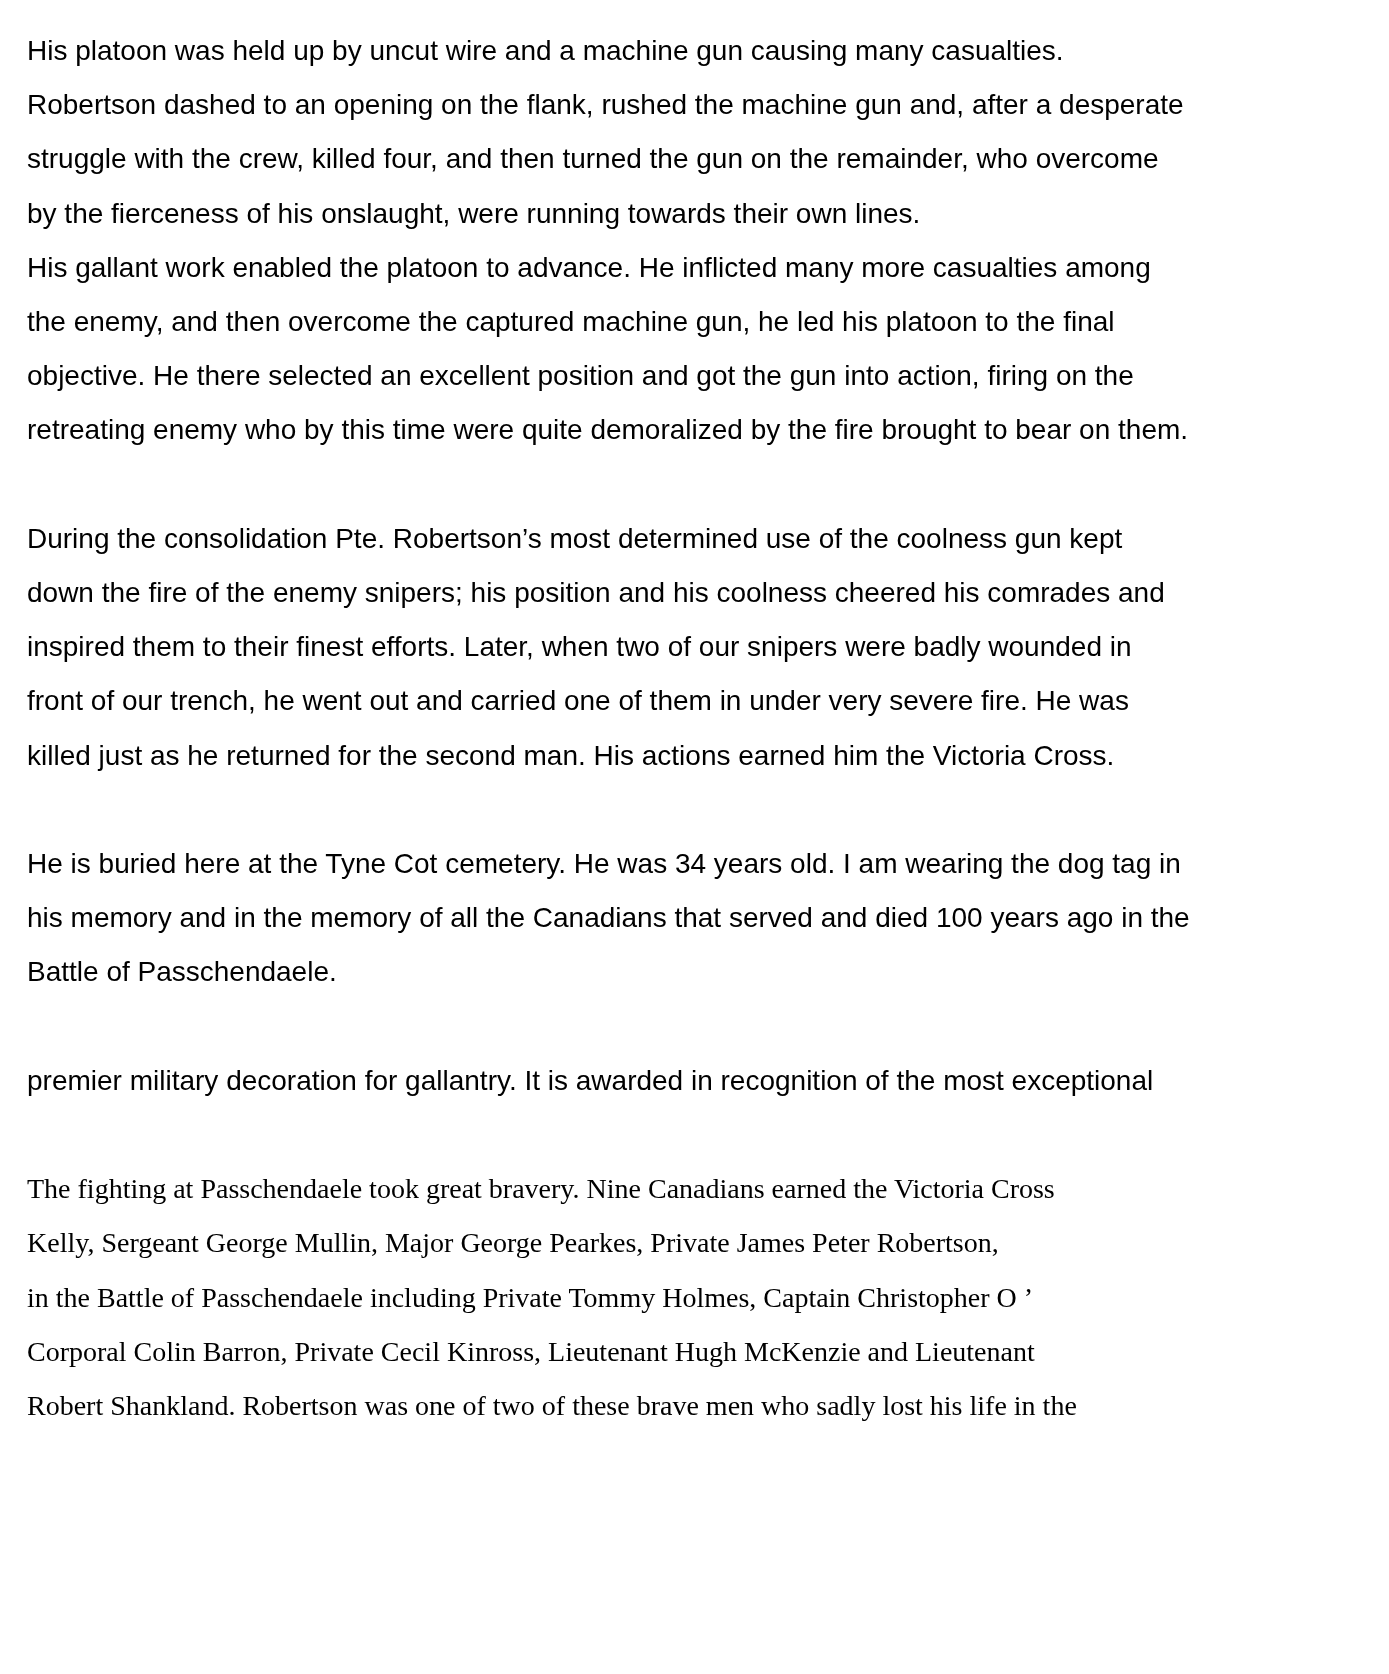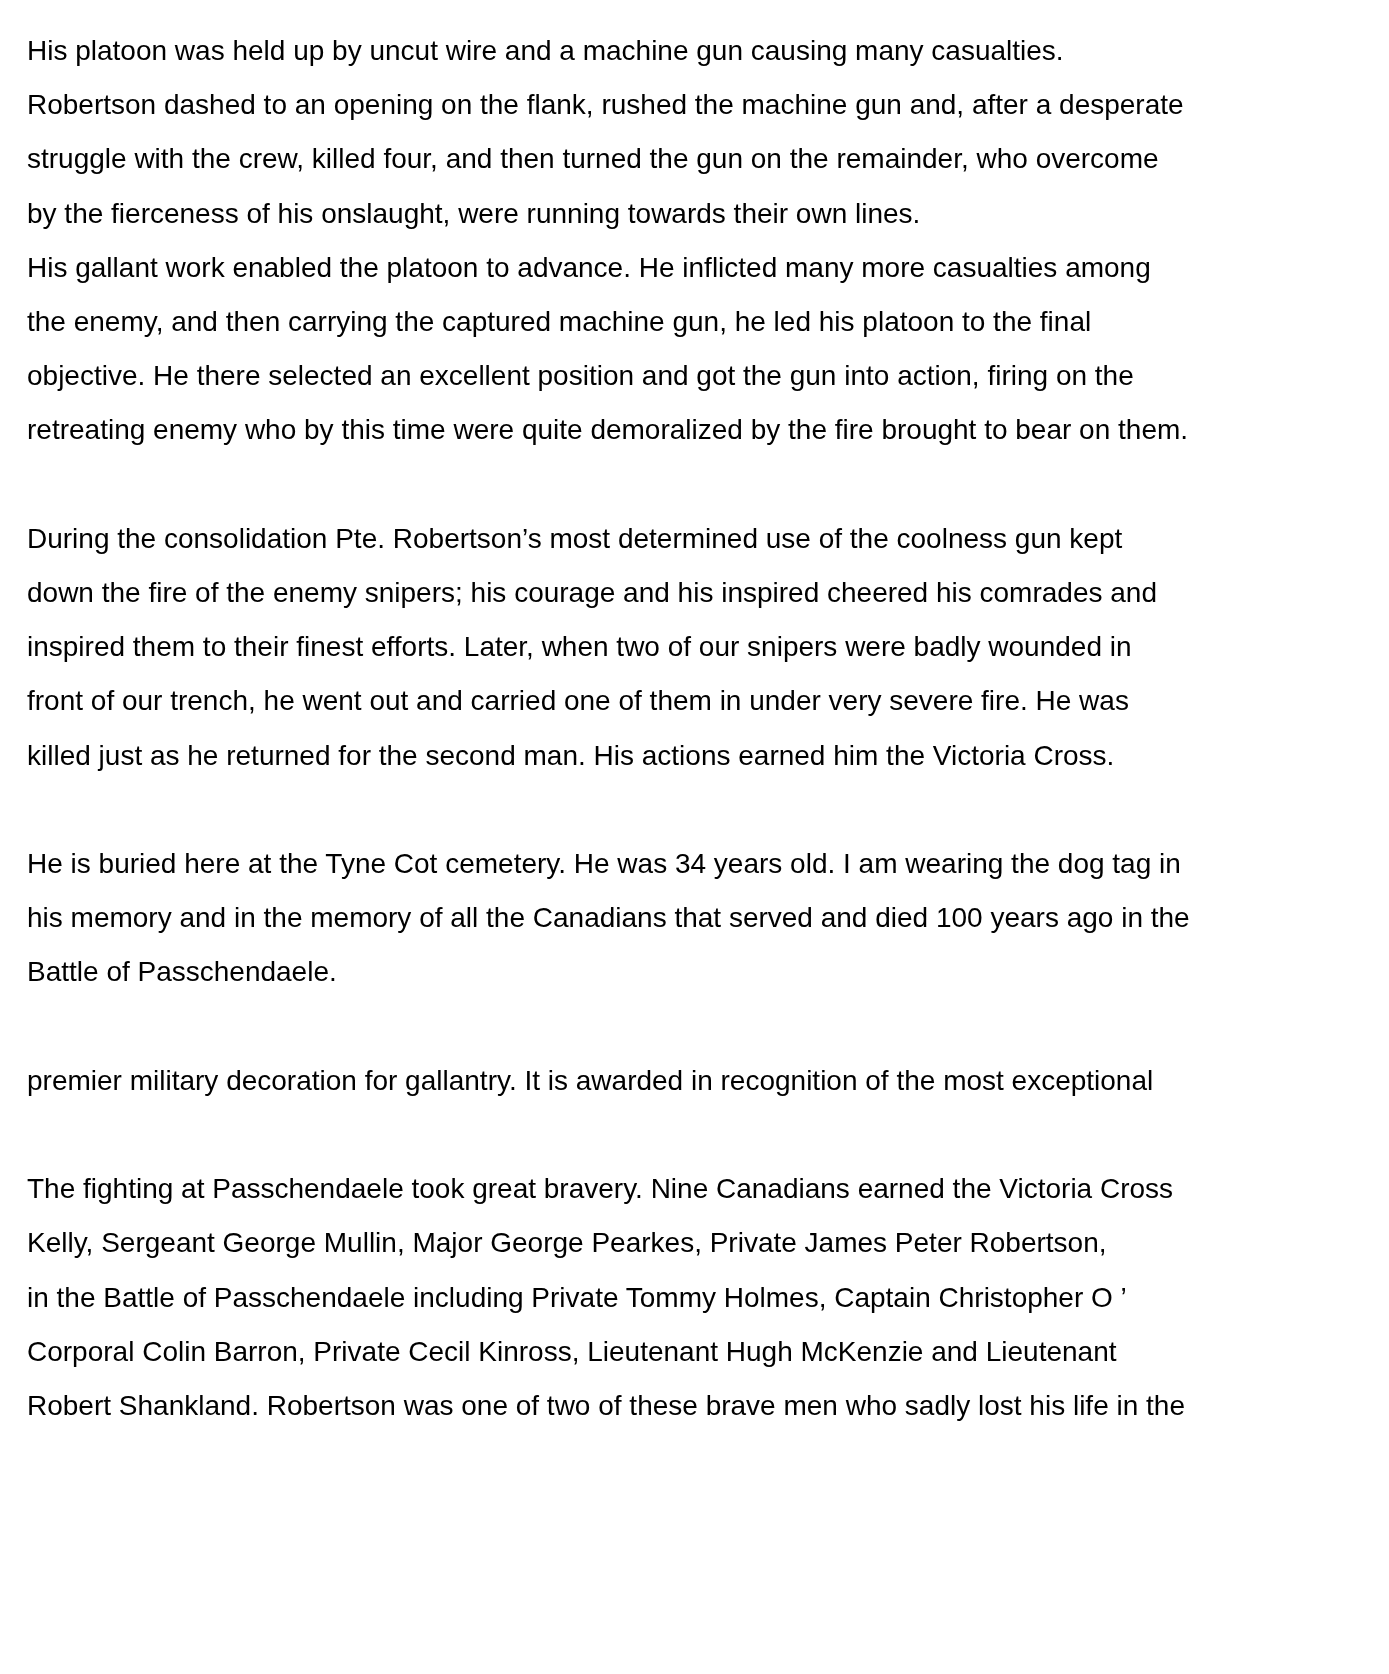--- a/index.html
+++ b/index.html
@@ -19,45 +19,46 @@
     font-size: 28px;
     line-height: 54.2px;
     color: #000000;
     -webkit-font-smoothing: antialiased;
   }
   .block {
     margin: 0 0 54.2px 0;
   }
   .block:last-child {
     margin-bottom: 0;
+    font-family: Liberation Serif, serif;
   }
   .line {
     white-space: nowrap;
     letter-spacing: 0;
   }
 </style>
 </head>
 <body>
 
 <div class="page">
 
   <div class="block">
     <div class="line">His platoon was held up by uncut wire and a machine gun causing many casualties.</div>
     <div class="line">Robertson dashed to an opening on the flank, rushed the machine gun and, after a desperate</div>
     <div class="line">struggle with the crew, killed four, and then turned the gun on the remainder, who overcome</div>
     <div class="line">by the fierceness of his onslaught, were running towards their own lines.</div>
     <div class="line">His gallant work enabled the platoon to advance. He inflicted many more casualties among</div>
-    <div class="line">the enemy, and then carrying the captured machine gun, he led his platoon to the final</div>
+    <div class="line">the enemy, and then overcome the captured machine gun, he led his platoon to the final</div>
     <div class="line">objective. He there selected an excellent position and got the gun into action, firing on the</div>
     <div class="line">retreating enemy who by this time were quite demoralized by the fire brought to bear on them.</div>
   </div>
 
   <div class="block">
     <div class="line">During the consolidation Pte. Robertson’s most determined use of the coolness gun kept</div>
-    <div class="line">down the fire of the enemy snipers; his courage and his inspired cheered his comrades and</div>
+    <div class="line">down the fire of the enemy snipers; his position and his coolness cheered his comrades and</div>
     <div class="line">inspired them to their finest efforts. Later, when two of our snipers were badly wounded in</div>
     <div class="line">front of our trench, he went out and carried one of them in under very severe fire. He was</div>
     <div class="line">killed just as he returned for the second man. His actions earned him the Victoria Cross.</div>
   </div>
 
   <div class="block">
     <div class="line">He is buried here at the Tyne Cot cemetery. He was 34 years old. I am wearing the dog tag in</div>
     <div class="line">his memory and in the memory of all the Canadians that served and died 100 years ago in the</div>
     <div class="line">Battle of Passchendaele.</div>
   </div>

